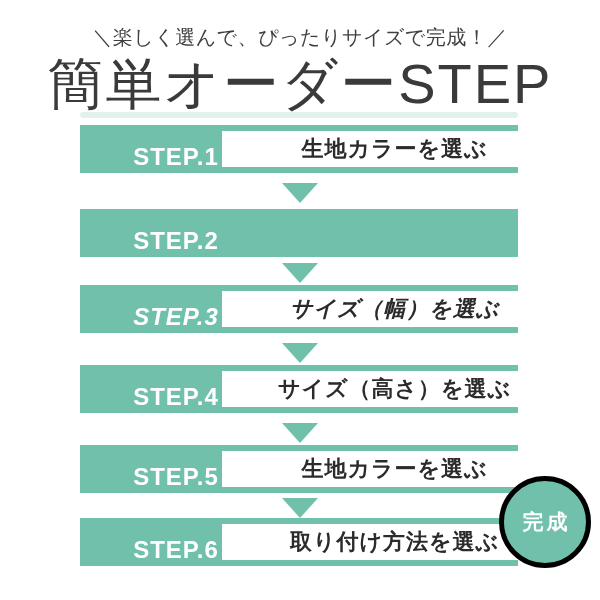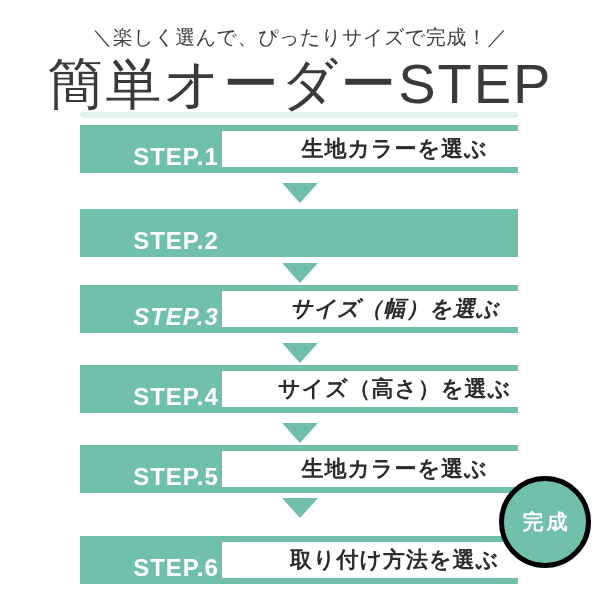--- a/index.html
+++ b/index.html
@@ -32,21 +32,21 @@
     position:absolute;left:142px;top:6px;width:345px;height:36px;background:#ffffff;
     display:flex;align-items:center;justify-content:center;
     color:#2b2b2b;font-weight:bold;font-size:22px;letter-spacing:1px;white-space:nowrap;
   }
   .arrow-down{
     position:absolute;left:202px;width:0;height:0;
     border-left:18px solid transparent;border-right:18px solid transparent;
     border-top:20px solid #70c0ac;
   }
   .row1{top:0;}   .row2{top:84px;}  .row3{top:160px;font-style:italic;}
-  .row4{top:240px;} .row5{top:320px;} .row6{top:411px;}
+  .row4{top:240px;} .row5{top:320px;} .row6{top:393px;}
   .gap1{top:58px;} .gap2{top:138px;} .gap3{top:218px;} .gap4{top:298px;} .gap5{top:373px;}
   .badge{
     position:absolute;left:499px;top:476px;width:92px;height:92px;box-sizing:border-box;
     background:#70c0ac;border:5px solid #000000;border-radius:50%;z-index:5;
     display:flex;align-items:center;justify-content:center;
     color:#ffffff;font-weight:bold;font-size:21px;letter-spacing:3px;text-indent:3px;
   }
 </style>
 </head>
 <body>

